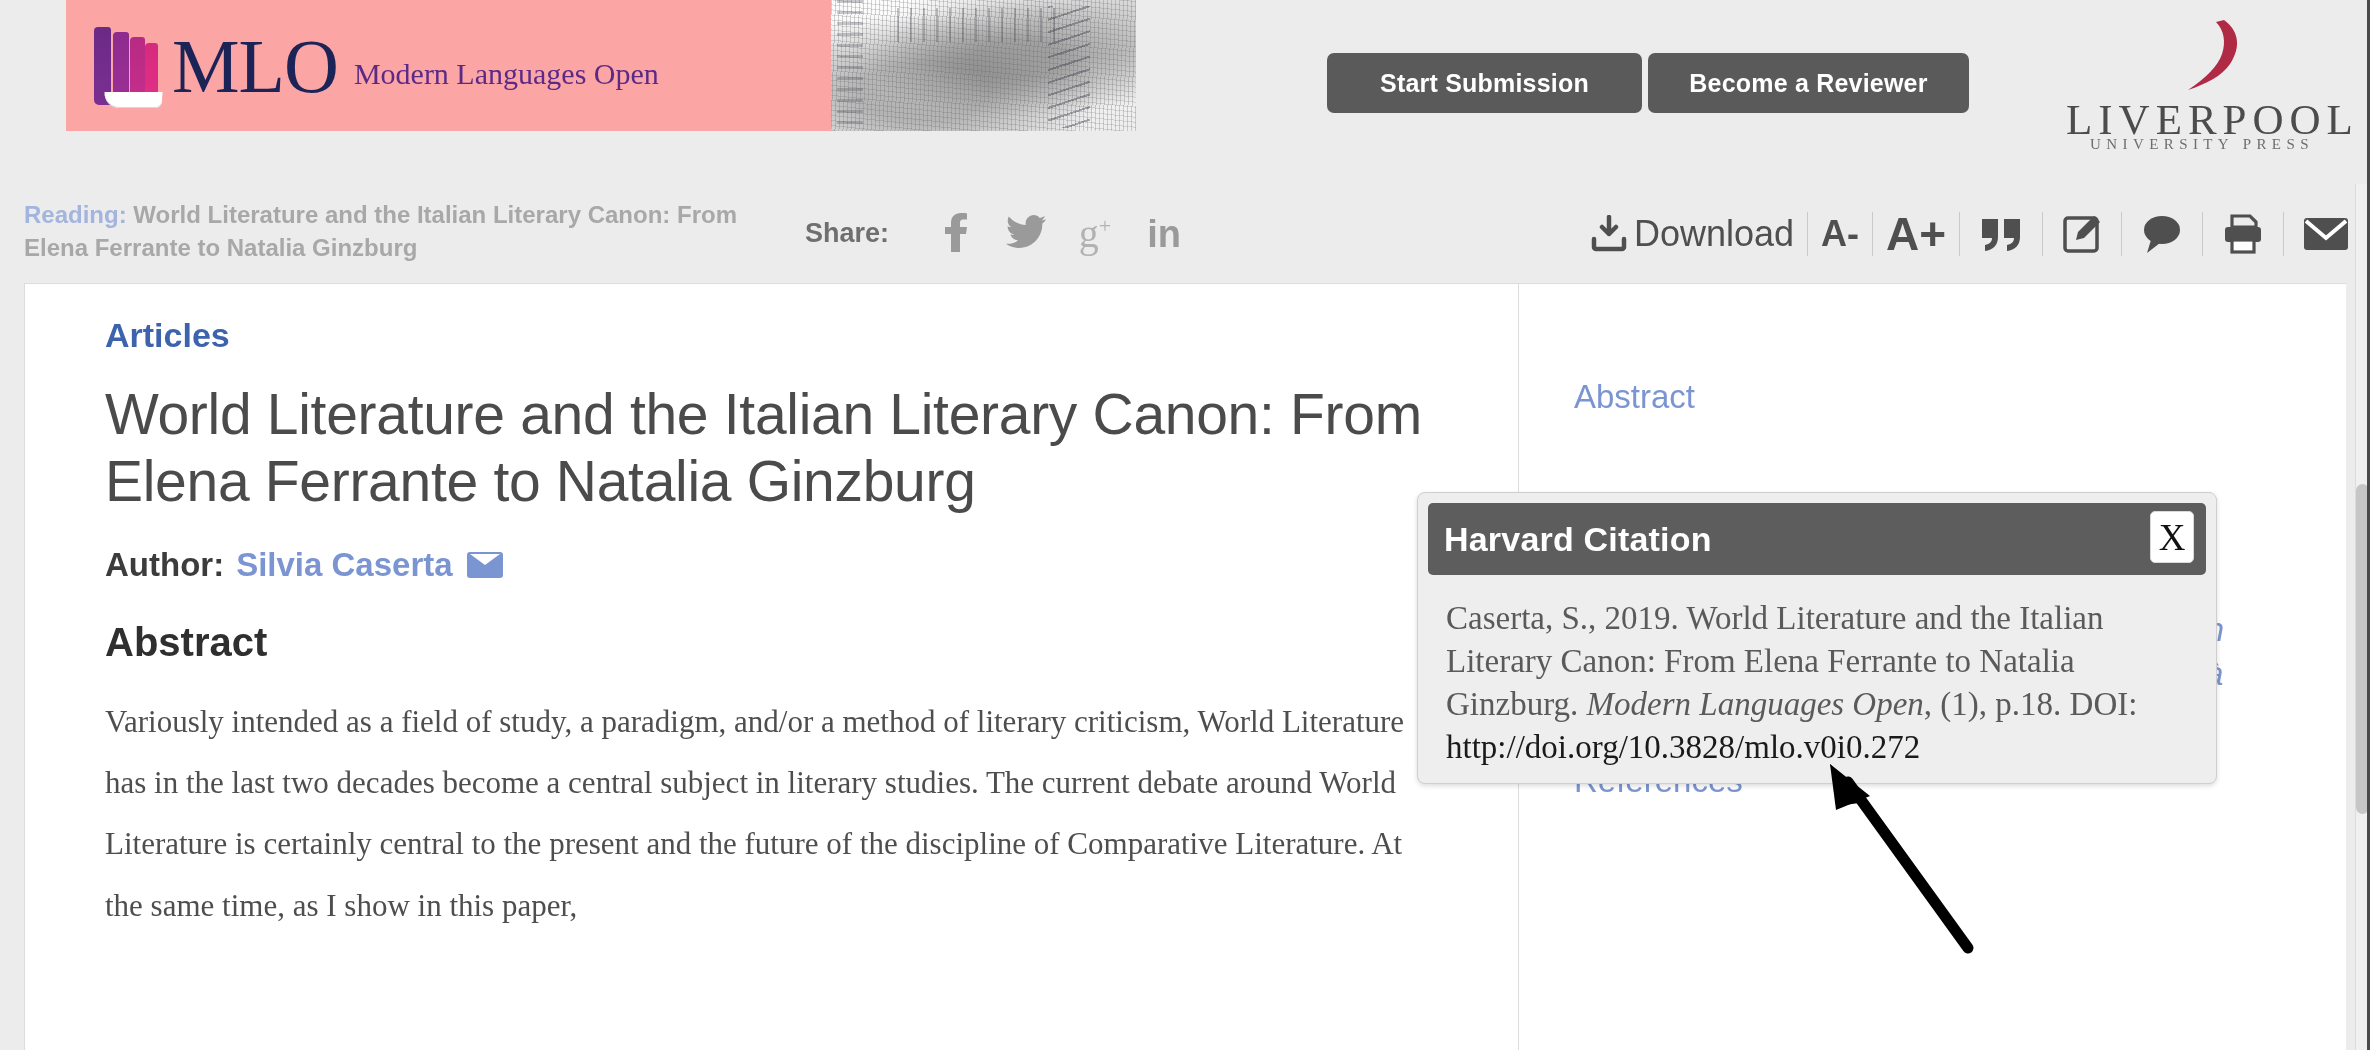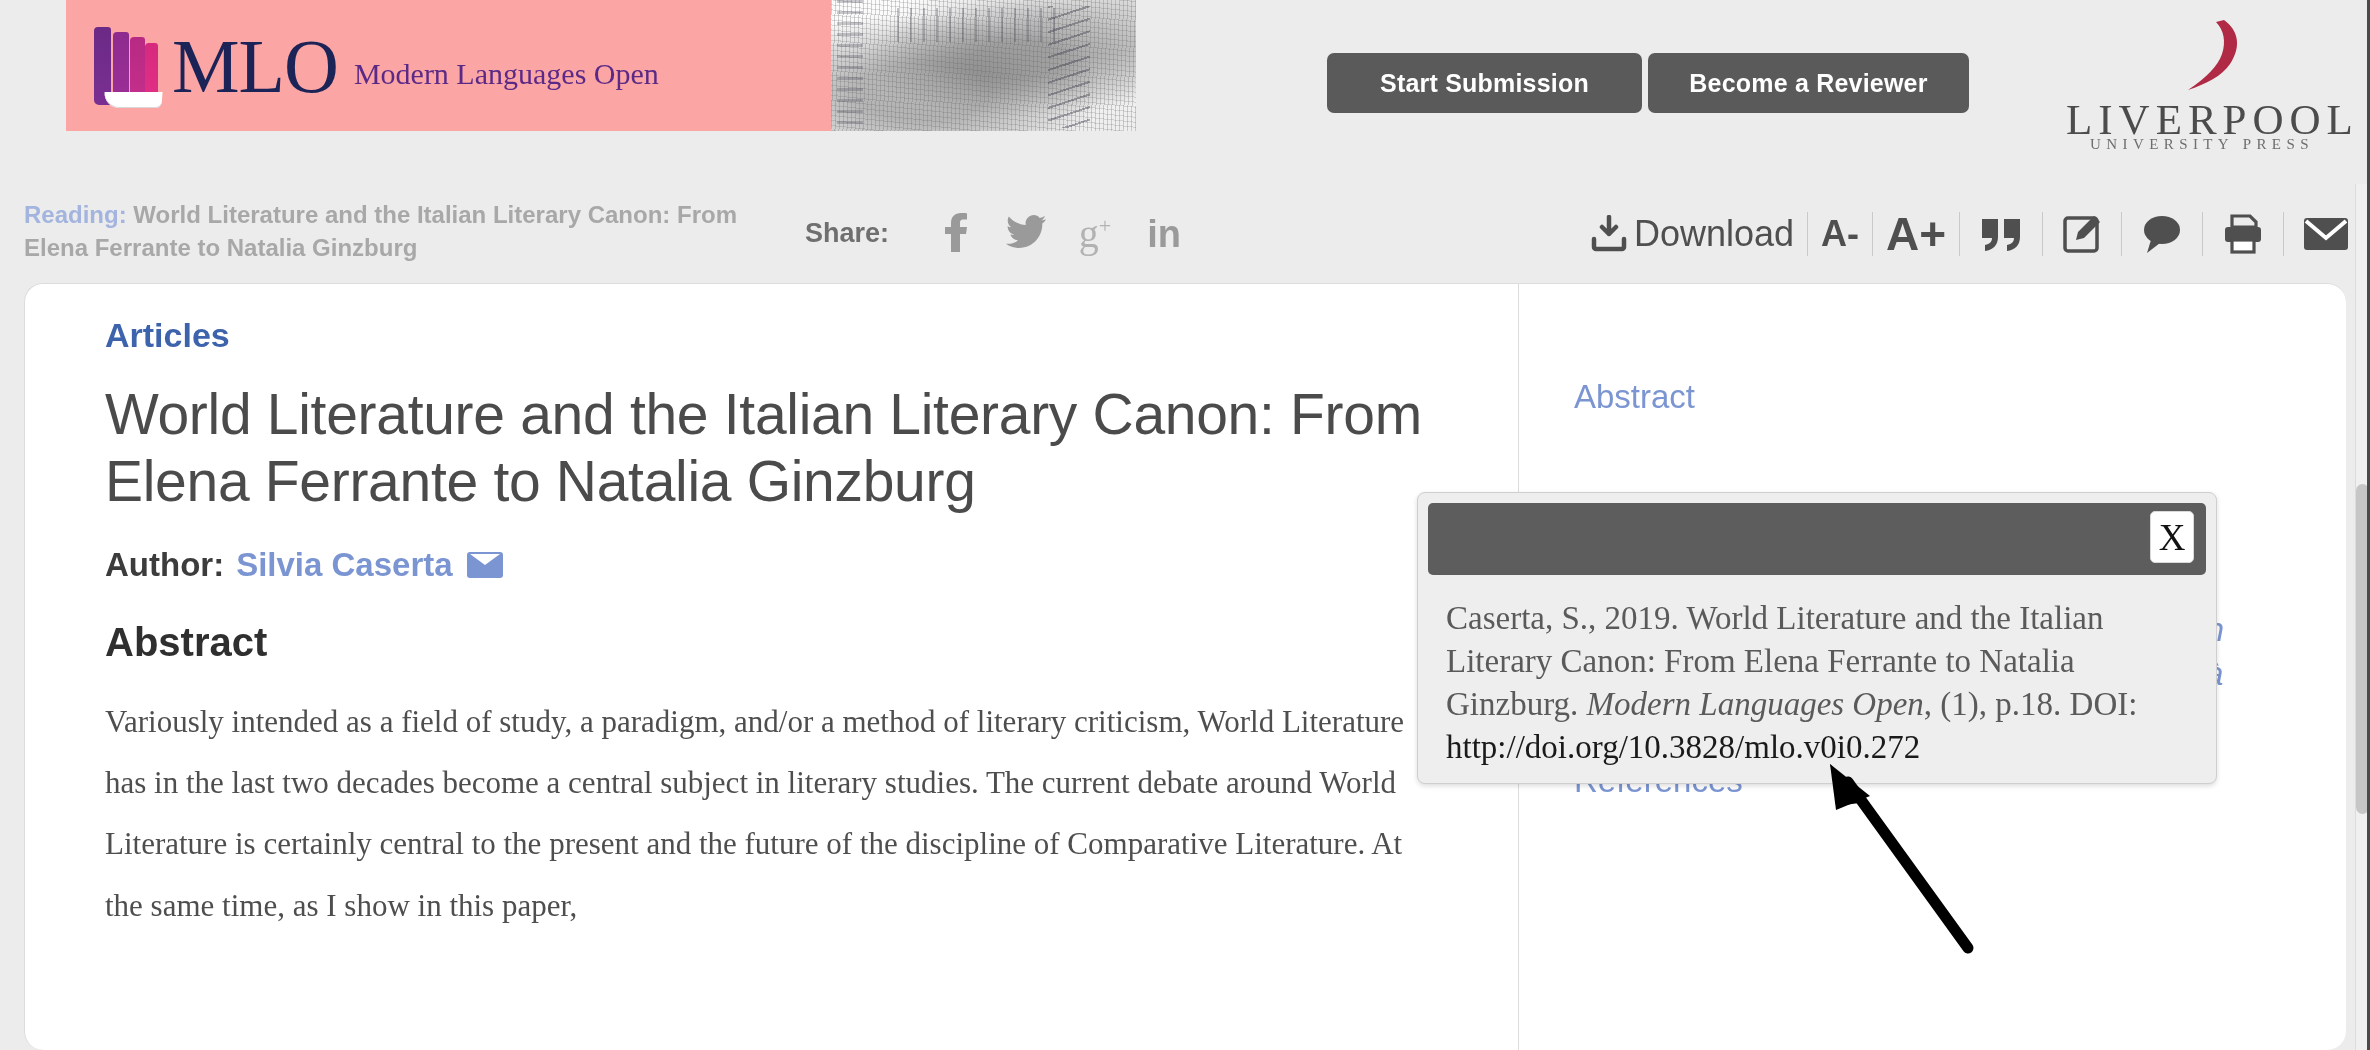--- a/index.html
+++ b/index.html
@@ -169,21 +169,20 @@
   .tool-az { font-size: 36px; font-weight: bold; color: #4f4f4f; }
   .tool-az.big { font-size: 46px; }
 
   
   #content {
     position: absolute; left: 24px; top: 283px;
     width: 2322px; height: 767px;
     background: #ffffff;
     border-left: 1px solid #dcdcdc;
     border-top: 1px solid #dcdcdc;
-    border-radius: 19px;
   }
   #gutter {
     position: absolute; left: 1518px; top: 283px;
     width: 1px; height: 767px; background: #dcdcdc;
   }
 
   
   #article {
     position: absolute; left: 0; top: 0;
     width: 1494px; height: 767px;
@@ -483,20 +482,21 @@
 
       <div class="side-link" id="sl-notes">Notes</div>
       <div class="side-link" id="sl-refs">References</div>
     </div>
   </div>
 
   <div id="gutter"></div>
 
   <div id="citation-popup">
     <div id="cit-header">
+      <span id="cit-title">Harvard Citation</span>
       <div id="cit-close">X</div>
     </div>
     <div id="cit-body">
       <span>Caserta, S., 2019. World Literature and the Italian Literary Canon: From Elena Ferrante to Natalia Ginzburg. </span><span id="cit-journal">Modern Languages Open</span><span>, (1), p.18. DOI: </span><span id="cit-doi">http://doi.org/10.3828/mlo.v0i0.272</span>
     </div>
   </div>
 
   <svg id="arrow-annotation" viewBox="0 0 220 220">
     <path d="M168 196 L48 30" stroke="#000000" stroke-width="11" stroke-linecap="round" fill="none"></path>
     <path d="M30 12 L66 50 L38 54 L42 44 Z" fill="#000000"></path>

